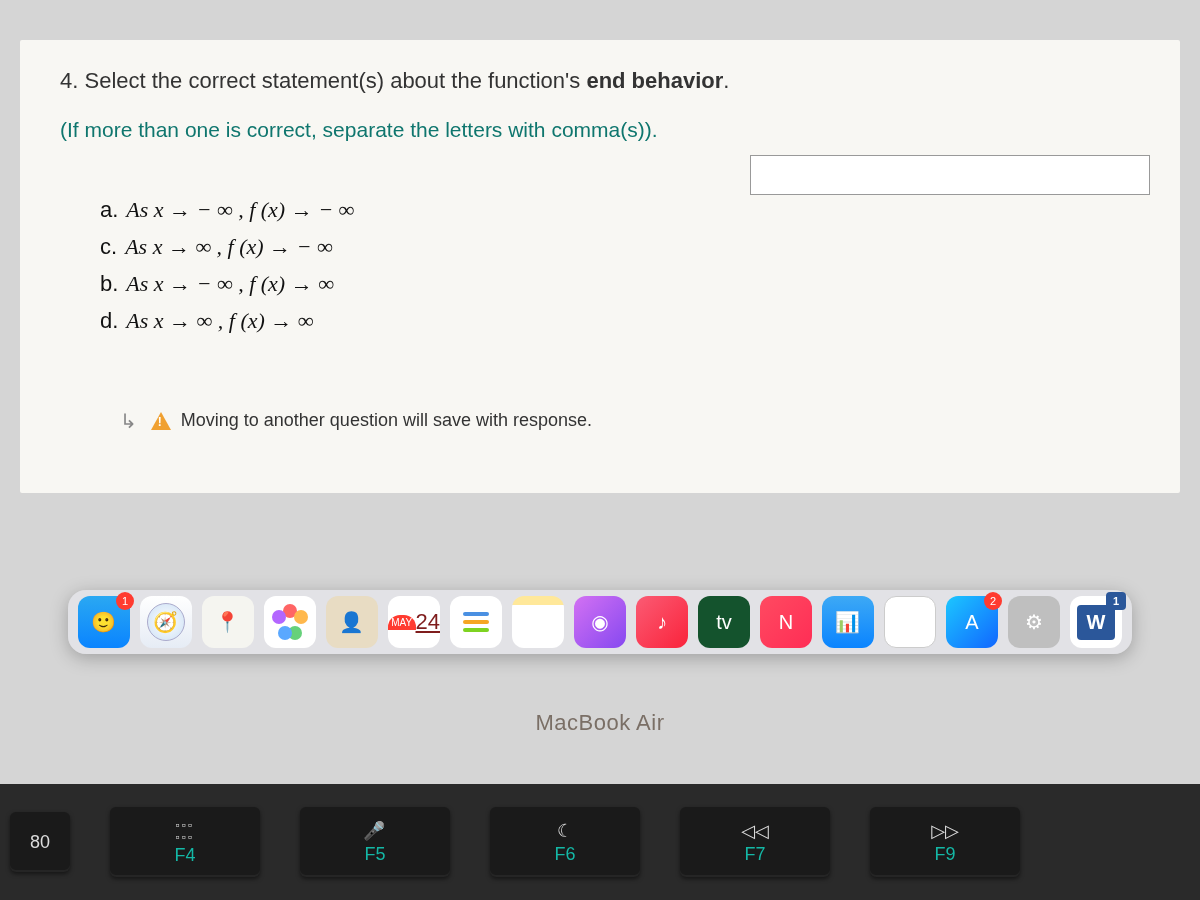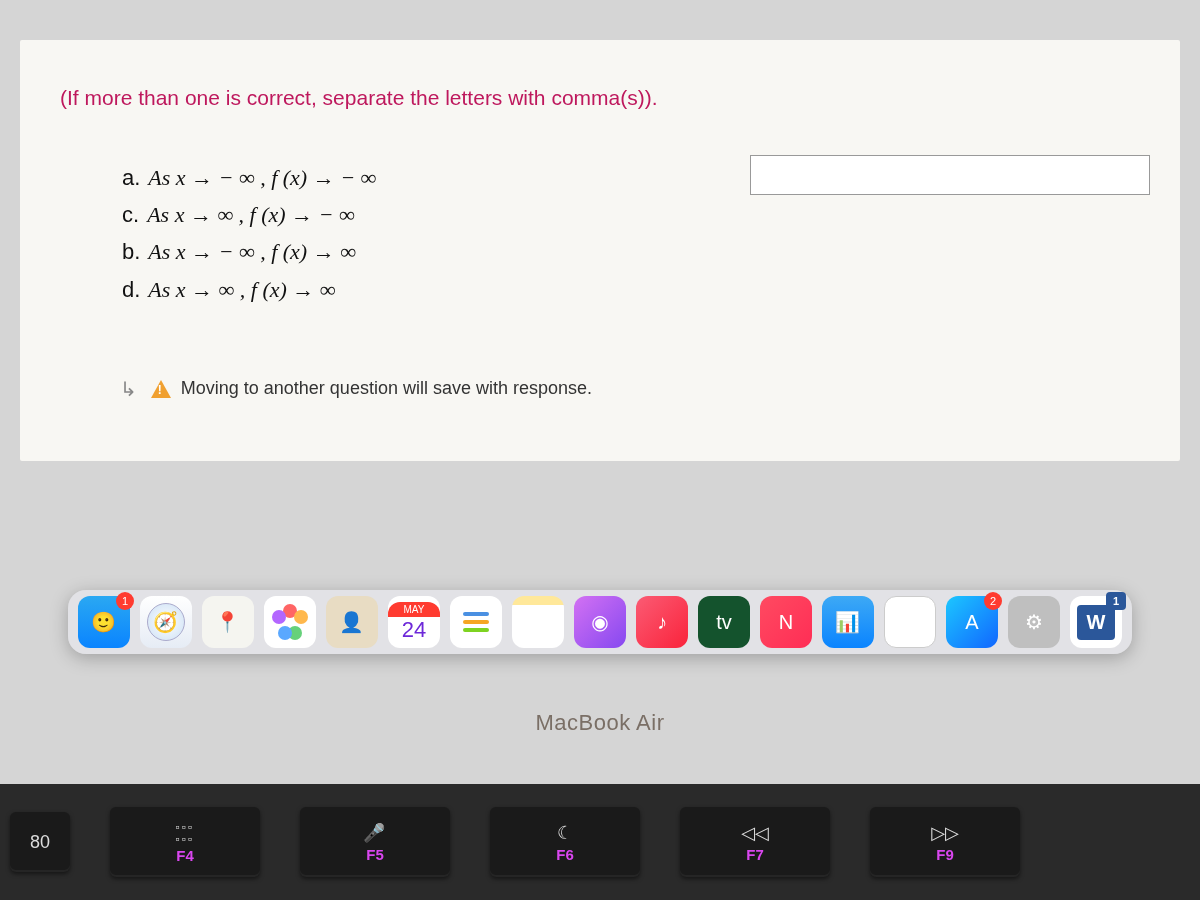--- a/index.html
+++ b/index.html
@@ -19,37 +19,37 @@
     }
     .question-text {
       font-size: 22px;
       color: #333;
       line-height: 1.45;
       margin-bottom: 6px;
     }
     .question-text .bold { font-weight: bold; }
     .question-note {
       font-size: 21px;
-      color: #be185d;
+      color: #0f766e;
       margin-top: 21px;
     }
     .answer-input {
       display: inline-block;
       width: 400px;
       height: 40px;
       border: 1px solid #999;
       background: #fff;
       vertical-align: middle;
       margin-left: 10px;
       position: absolute;
       right: 50px;
       top: 155px;
     }
     .options {
-      margin: 50px 0 0 62px;
+      margin: 50px 0 0 40px;
       font-family: 'Times New Roman', Times, serif;
       font-size: 22px;
       line-height: 1.6;
       color: #111;
     }
     .options .opt { margin-bottom: 2px; }
     .options .lbl { font-family: Arial, sans-serif; margin-right: 8px; }
     .warning {
       margin: 70px 0 0 60px;
       display: flex;
@@ -115,23 +115,23 @@
       font-size: 11px;
       display: flex;
       align-items: center;
       justify-content: center;
     }
     .ic-finder { background: linear-gradient(#2aa8f2,#0a84ff); }
     .ic-safari { background: linear-gradient(#fff,#e6ecf5); }
     .ic-maps { background: #f5f5f0; }
     .ic-photos { background: #fff; }
     .ic-contacts { background: #e8dcc3; }
-    .ic-cal { background: #fff; flex-direction: column; }
+    .ic-cal { background: #fff; }
     .ic-cal .m { background:#ff3b30; color:#fff; font-size:10px; width:100%; text-align:center; border-radius:12px 12px 0 0; padding:2px 0; }
-    .ic-cal .d { color:#6d28d9; font-size:22px; font-weight:500; }
+    .ic-cal .d { color:#7f1d1d; font-size:22px; font-weight:500;text-decoration:underline; }
     .ic-rem { background:#fff; }
     .ic-notes { background: linear-gradient(#ffe89a 0 18%, #fff 18%); }
     .ic-pod { background: linear-gradient(135deg,#d371f3,#8648f0); }
     .ic-music { background: linear-gradient(135deg,#fb5b74,#fa233b); }
     .ic-tv { background: #14532d; font-size:16px; }
     .ic-news { background: linear-gradient(135deg,#ff4a61,#ff2d55); }
     .ic-keynote { background: linear-gradient(#3da9f5,#0a84ff); }
     .ic-pages { background: #fff; border:1px solid #ccc; color:#ffb020; }
     .ic-store { background: linear-gradient(135deg,#1cc7ff,#1166ff); }
     .ic-sys { background: #bfbfbf; }
@@ -166,30 +166,34 @@
       height: 70px;
       color: #ddd;
       display: flex;
       flex-direction: column;
       align-items: center;
       justify-content: center;
       gap: 2px;
       box-shadow: inset 0 -2px 0 rgba(255,255,255,0.05), 0 2px 4px rgba(0,0,0,0.5);
     }
     .key .sym { font-size: 18px; }
-    .key .label { font-size: 15px; color: #d946ef; font-weight: bold; }
+    .key .label { font-size: 18px; color: #14b8a6; }
     .key-small { width: 60px; height: 60px; font-size: 20px; }
     .safari-inner { width:38px;height:38px;border-radius:50%;background:radial-gradient(#fff,#cce0f5);border:1px solid #aac;display:flex;align-items:center;justify-content:center; }
     .photos-inner { width:36px;height:36px;position:relative; }
     .photos-inner span{position:absolute;width:14px;height:14px;border-radius:50%;}
   </style>
 </head>
 <body>
 
 <div class="content-area">
+  <p class="question-text">
+    <span>4.</span>
+    <span>Select the correct statement(s) about the function's </span><span class="bold">end behavior</span><span>.</span>
+  </p>
   <p class="question-note">(If more than one is correct, separate the letters with comma(s)).</p>
 
   <div class="answer-input"></div>
 
   <div class="options">
     <div class="opt">
       <span class="lbl">a.</span><span style="font-style:italic">As x → − ∞ , f (x) → − ∞</span>
     </div>
     <div class="opt">
       <span class="lbl">c.</span><span style="font-style:italic">As x → ∞ , f (x) → − ∞</span>

